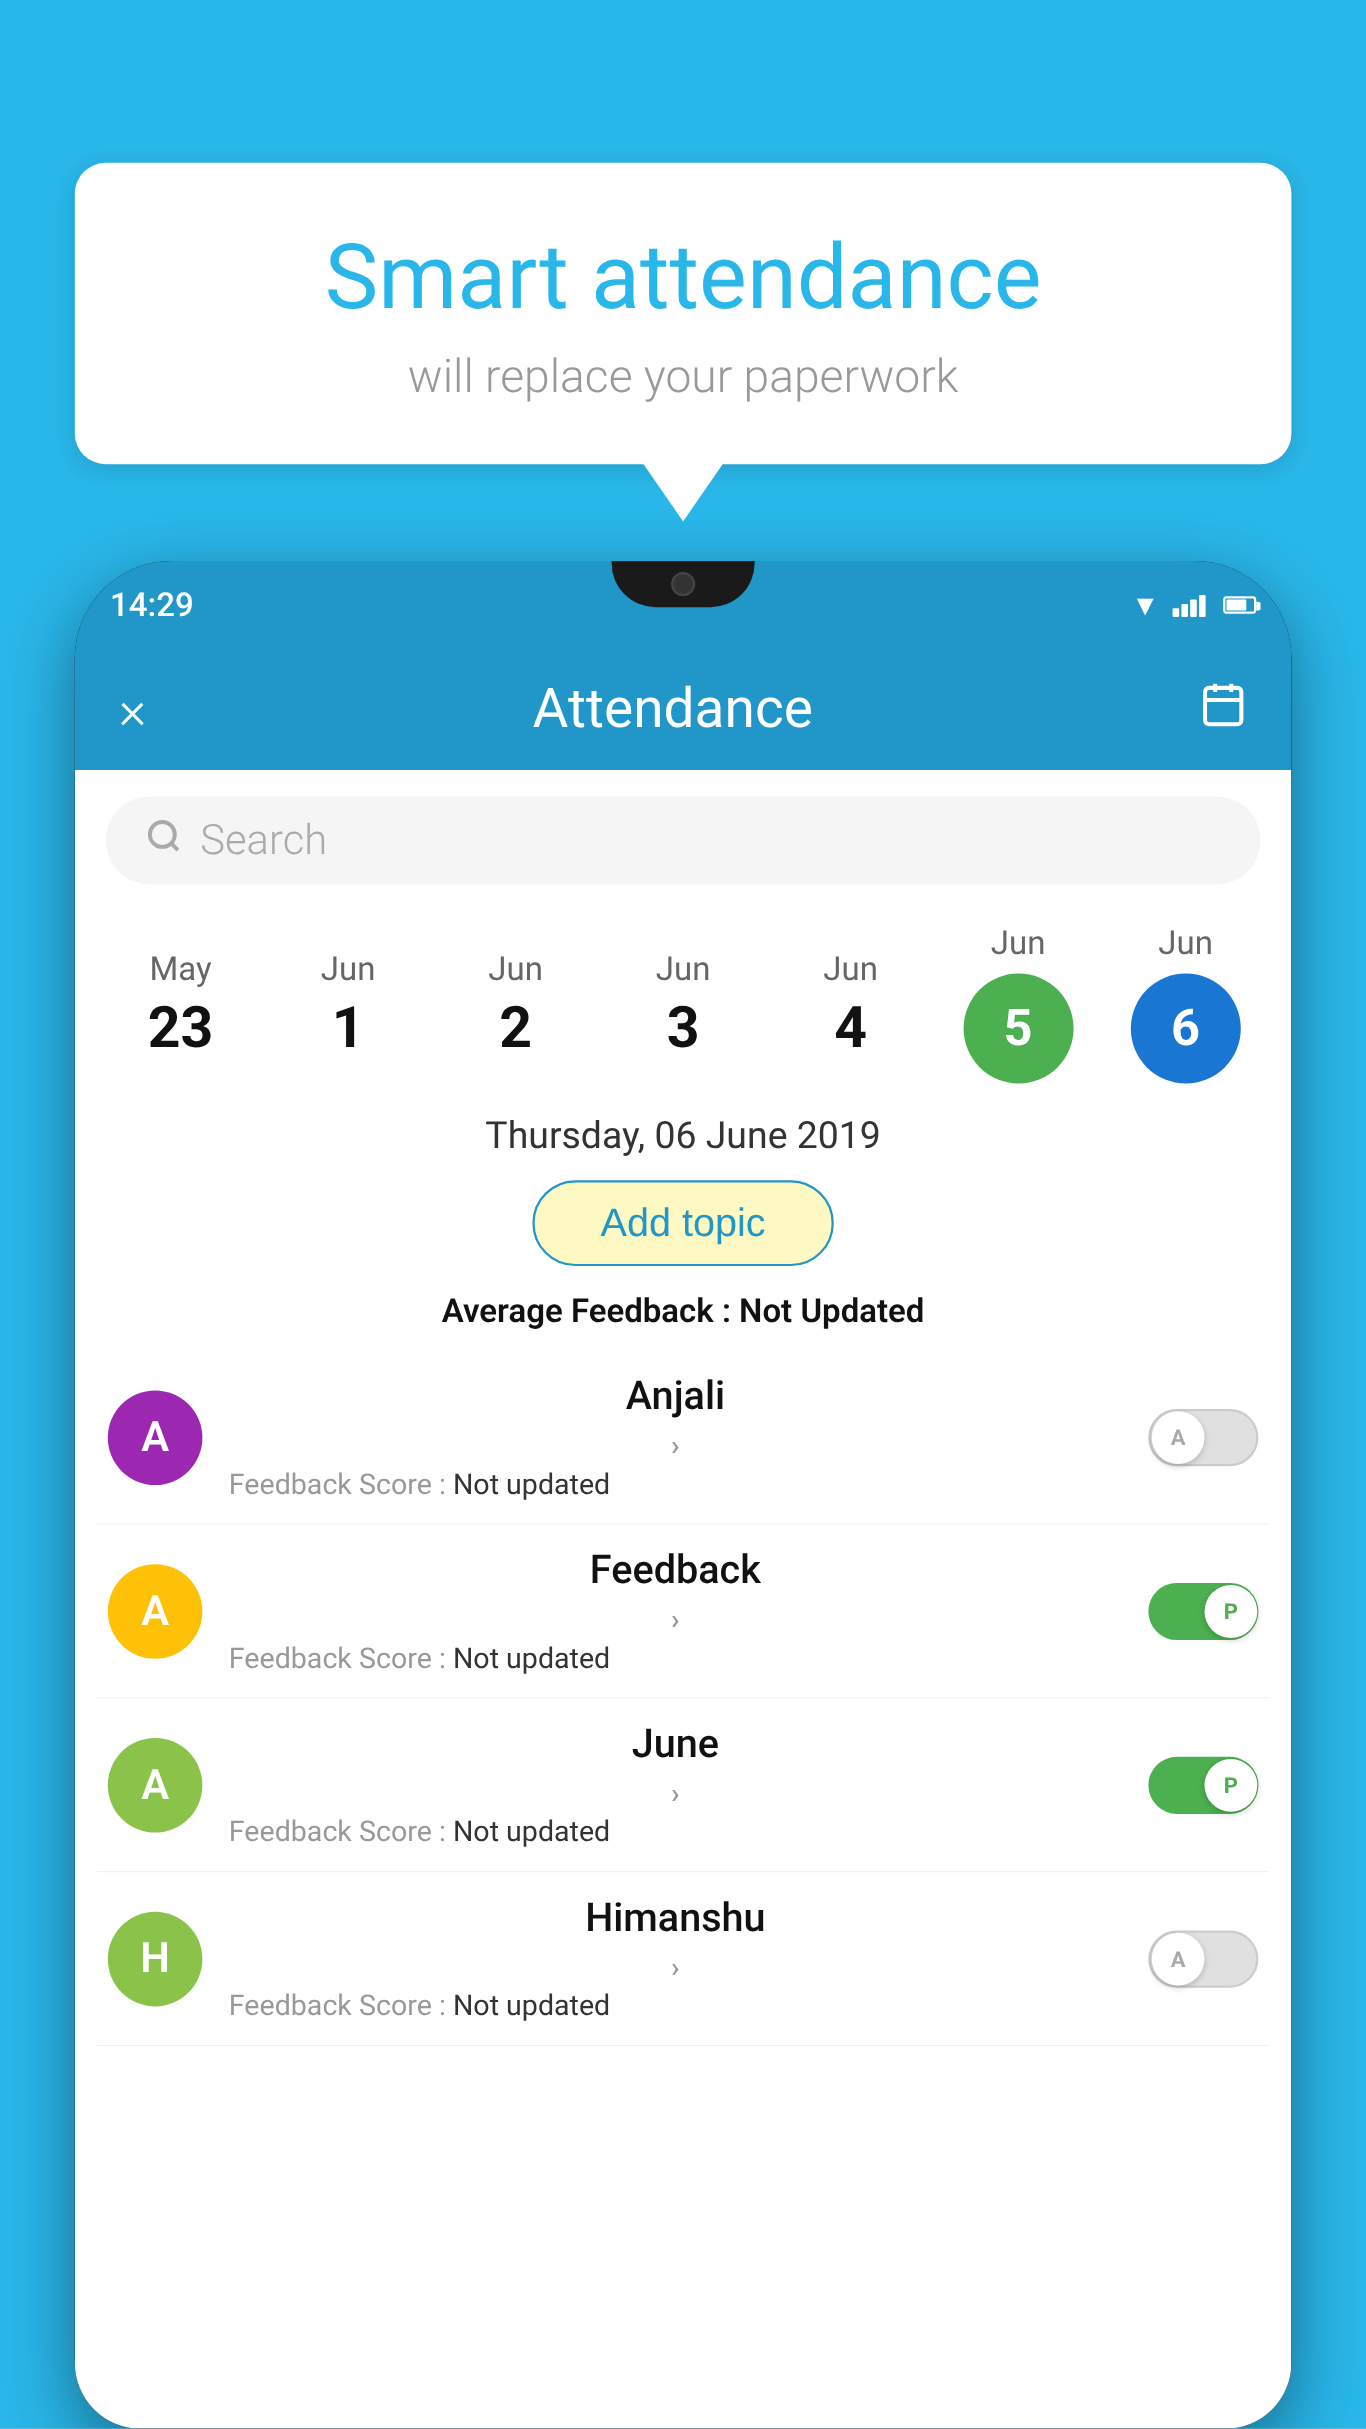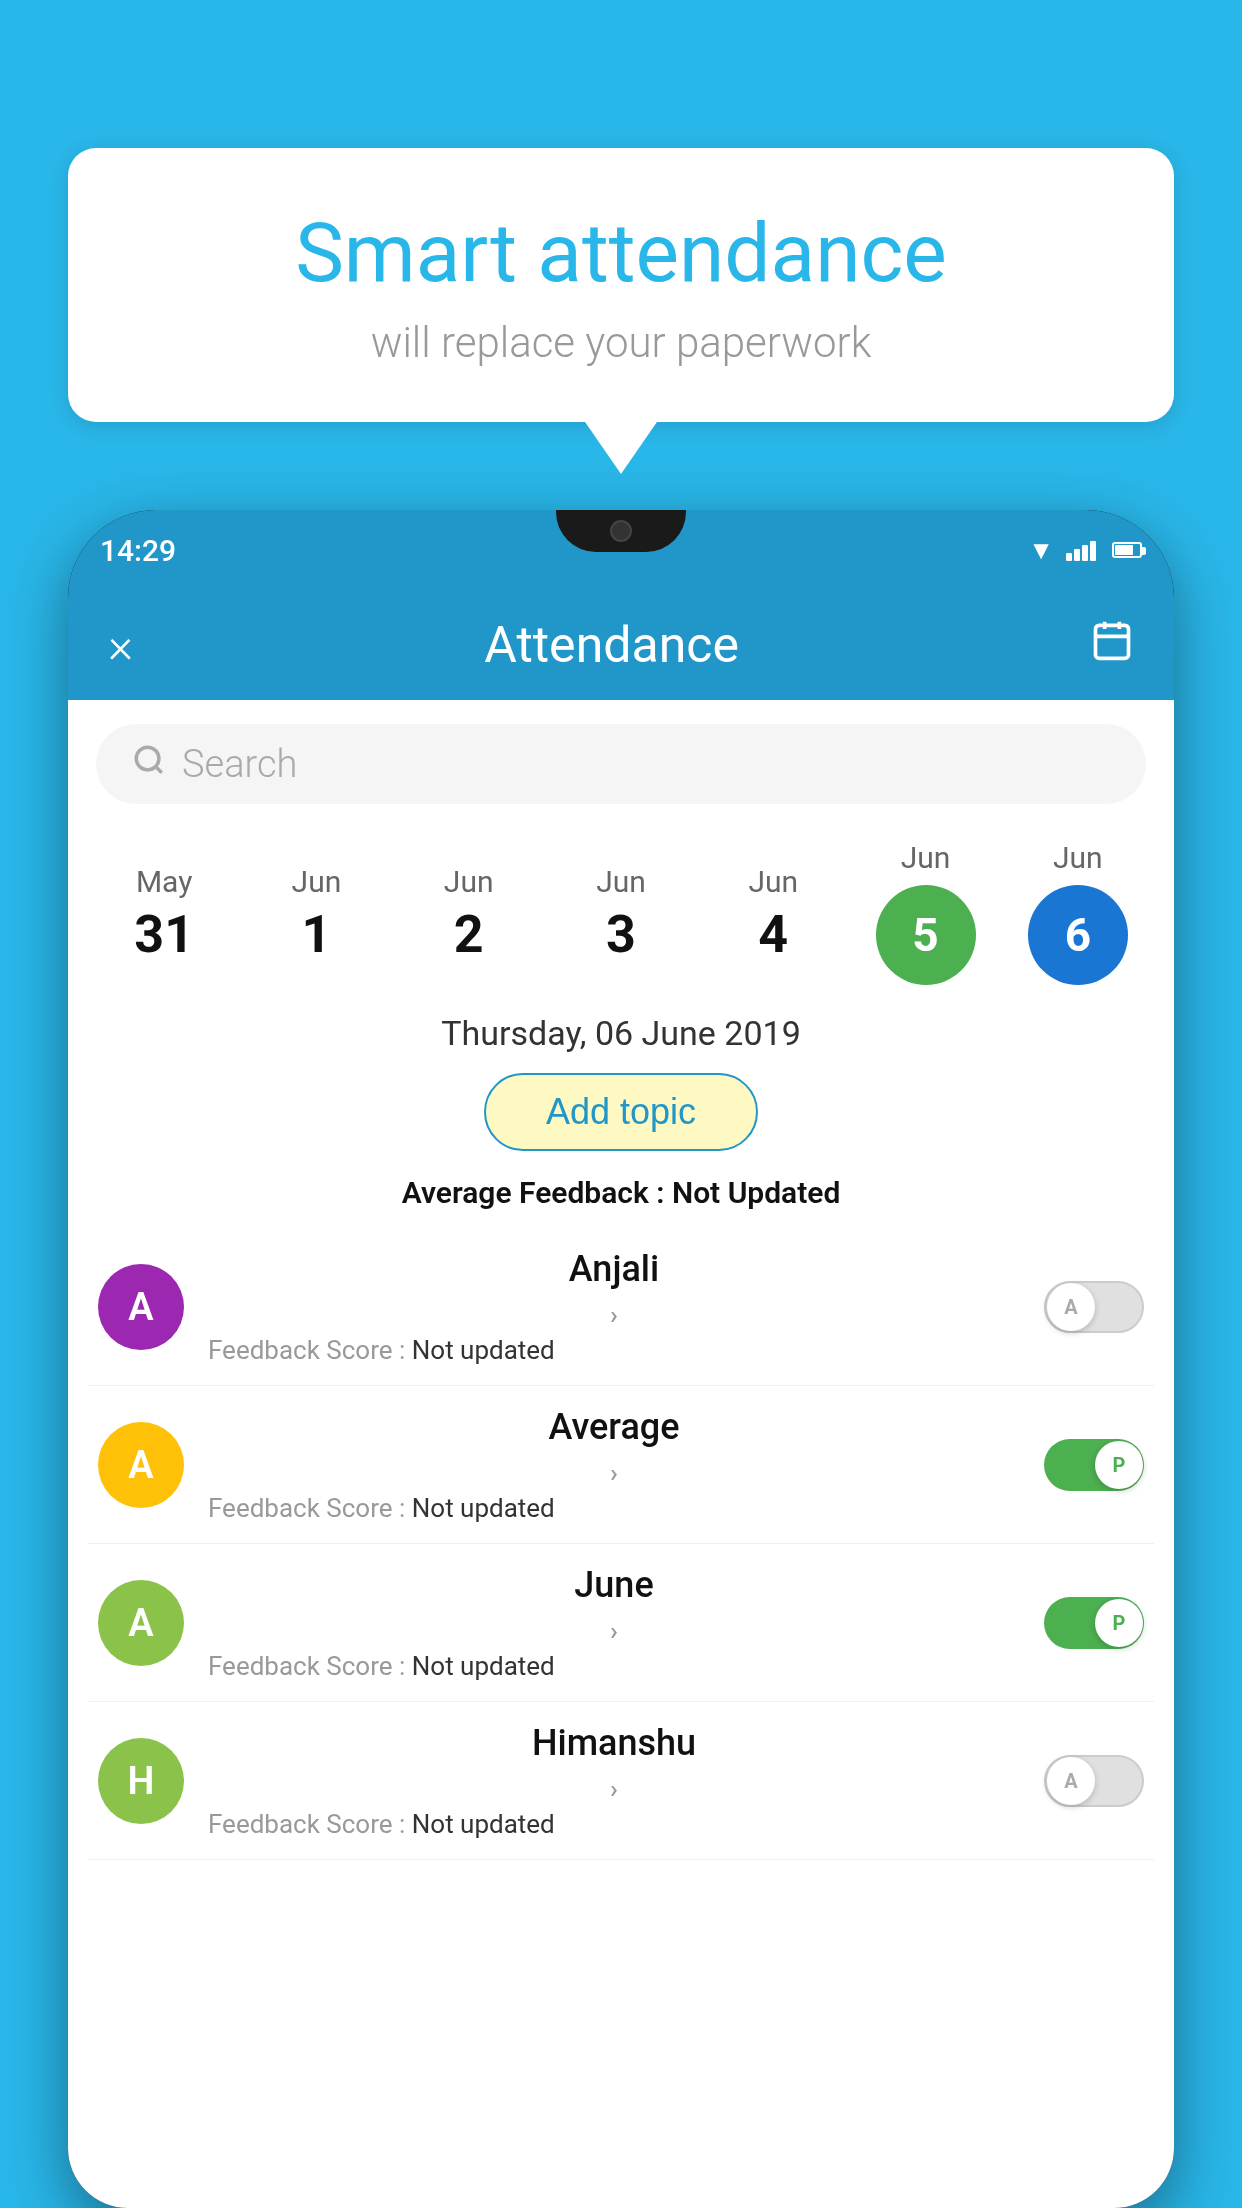--- a/index.html
+++ b/index.html
@@ -469,21 +469,21 @@
             <line x1="21" y1="21" x2="16.65" y2="16.65"></line>
           </svg>
         </span>
         <span class="search-text">Search</span>
       </div>
 
       <div class="date-strip">
 
         <div class="date-item">
           <span class="date-month">May</span>
-          <span class="date-num">31</span>
+          <span class="date-num">23</span>
         </div>
 
         <div class="date-item">
           <span class="date-month">Jun</span>
           <span class="date-num">1</span>
         </div>
 
         <div class="date-item">
           <span class="date-month">Jun</span>
           <span class="date-num">2</span>
@@ -539,21 +539,21 @@
           </div>
           <div class="toggle-switch toggle-off">
             <div class="toggle-knob">A</div>
           </div>
         </div>
 
         <div class="student-item">
           <div class="student-avatar" style="background-color: #ffc107;">A</div>
           <div class="student-info">
             <div class="student-name">
-              <span>Average</span>
+              <span>Feedback</span>
               <span class="chevron">›</span>
             </div>
             <div class="student-feedback">
               Feedback Score : <span>Not updated</span>
             </div>
           </div>
           <div class="toggle-switch toggle-on">
             <div class="toggle-knob">P</div>
           </div>
         </div>

